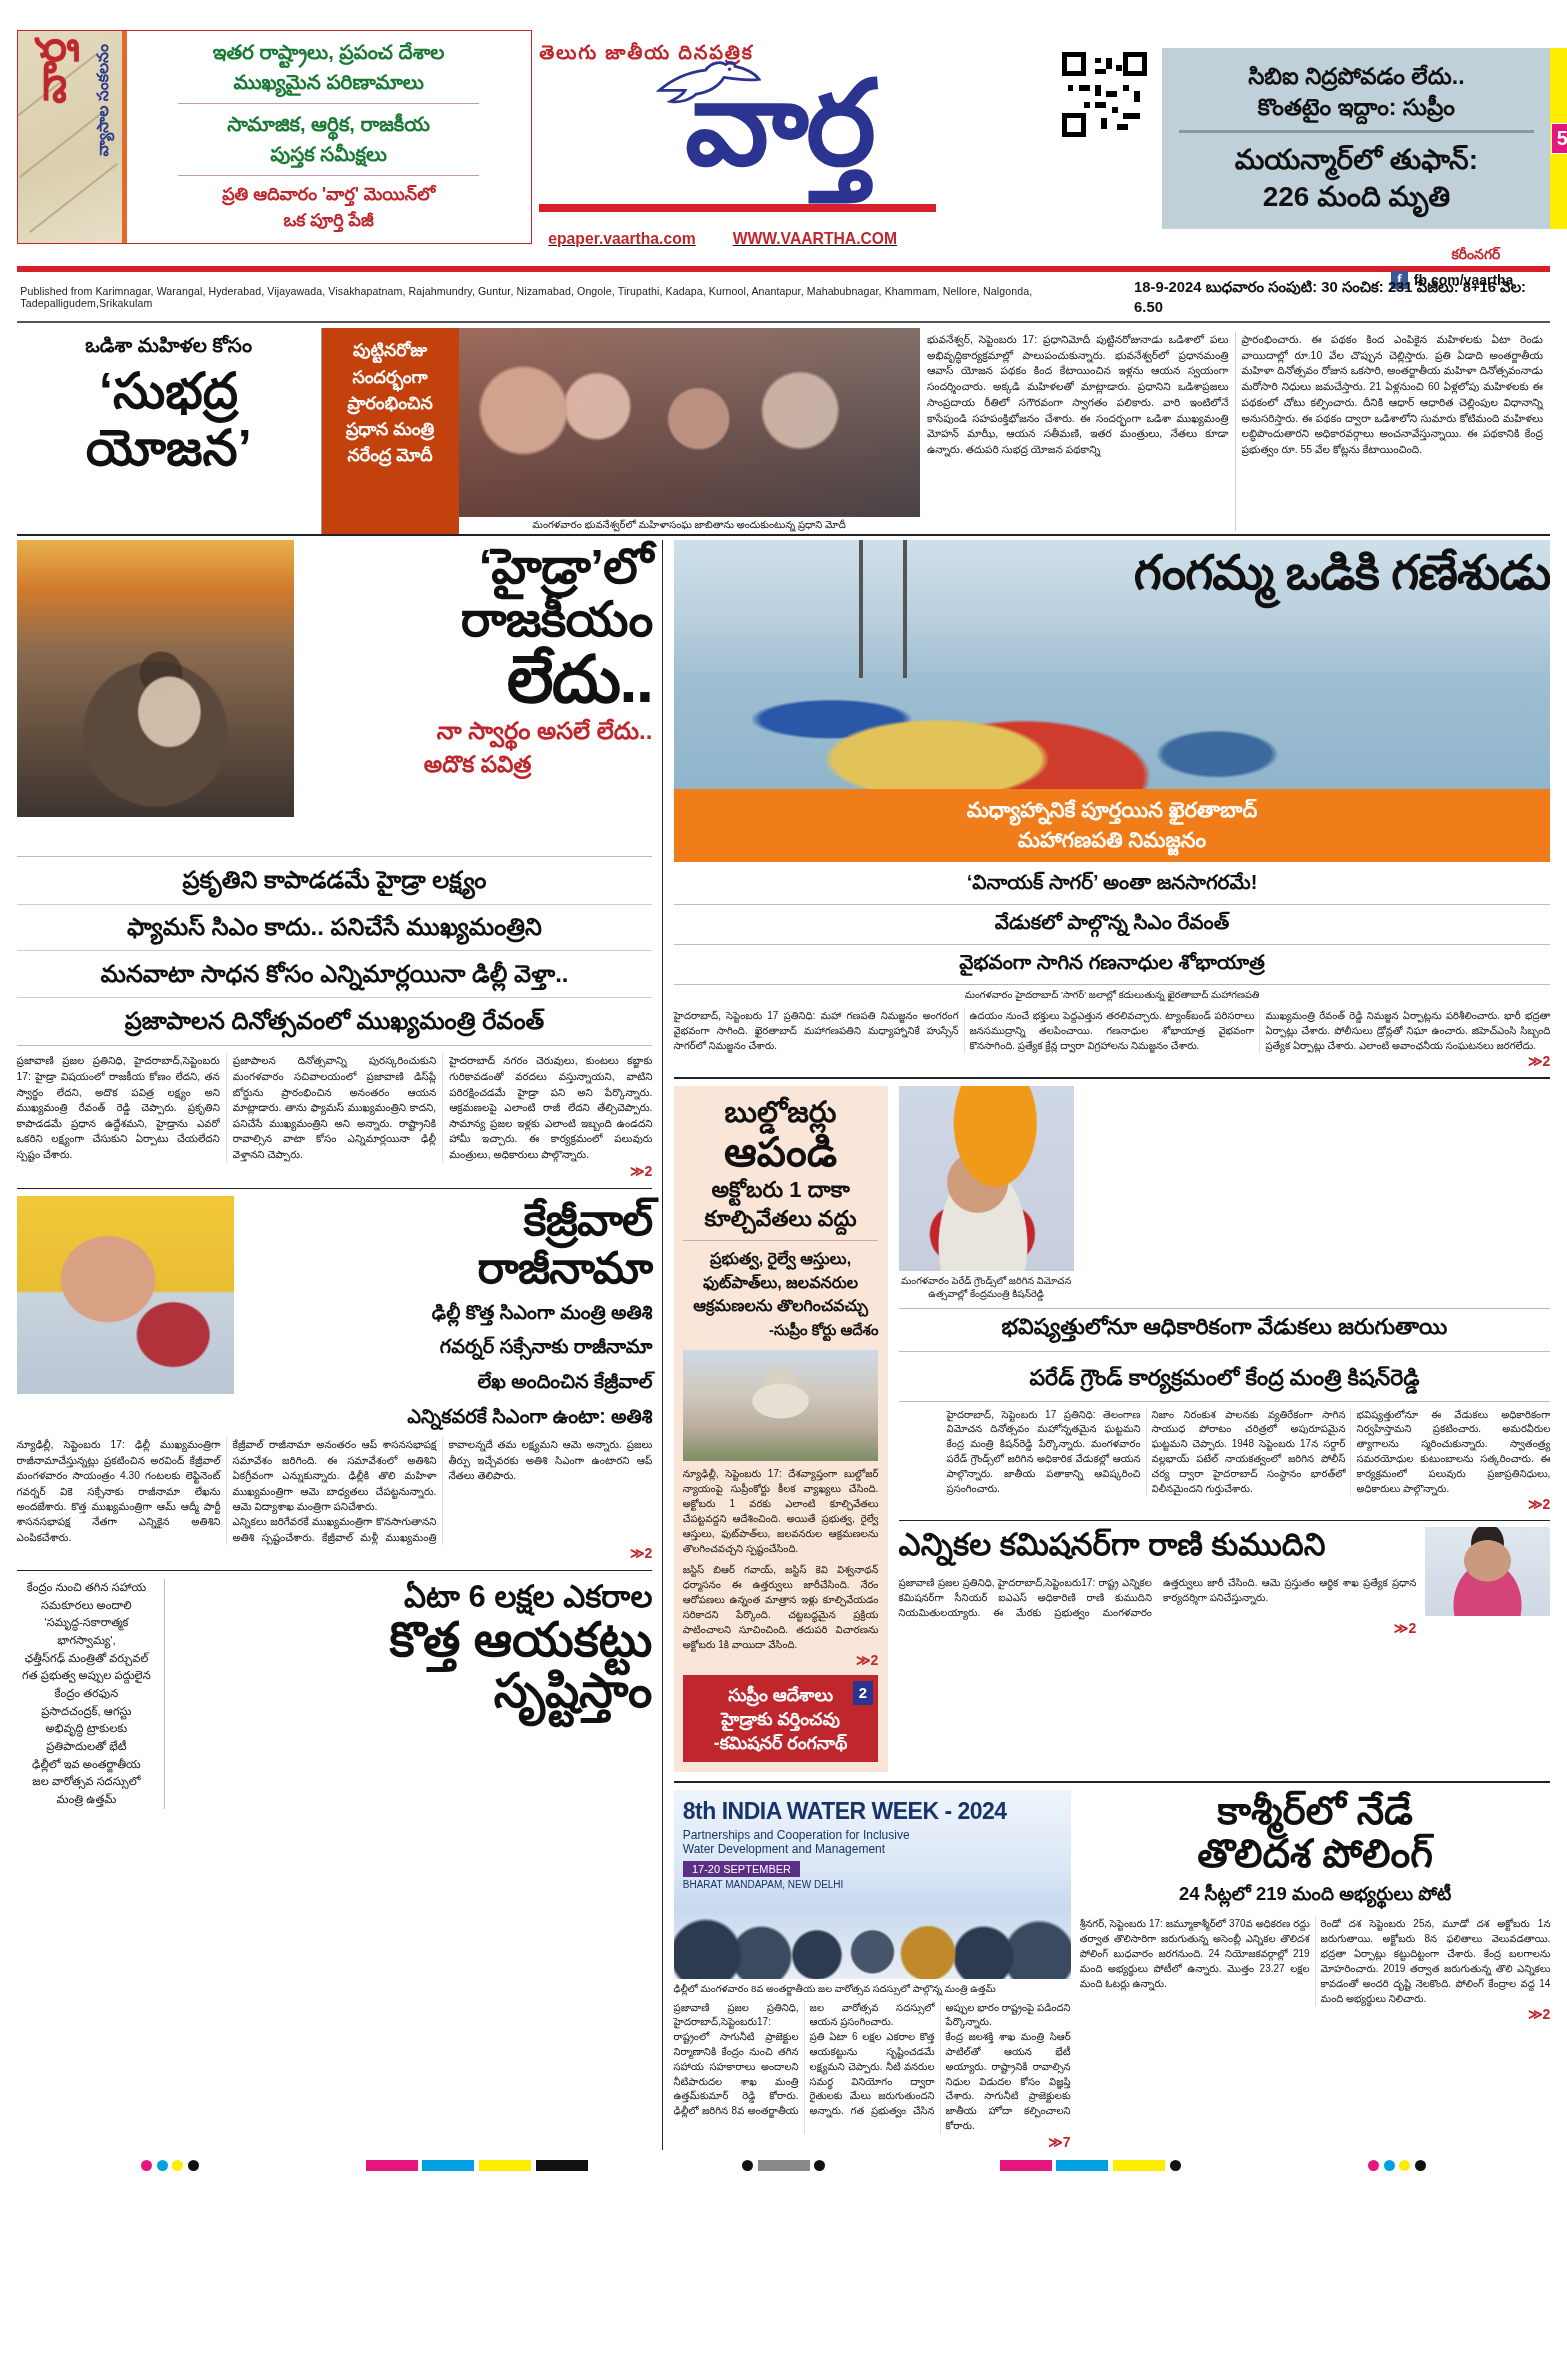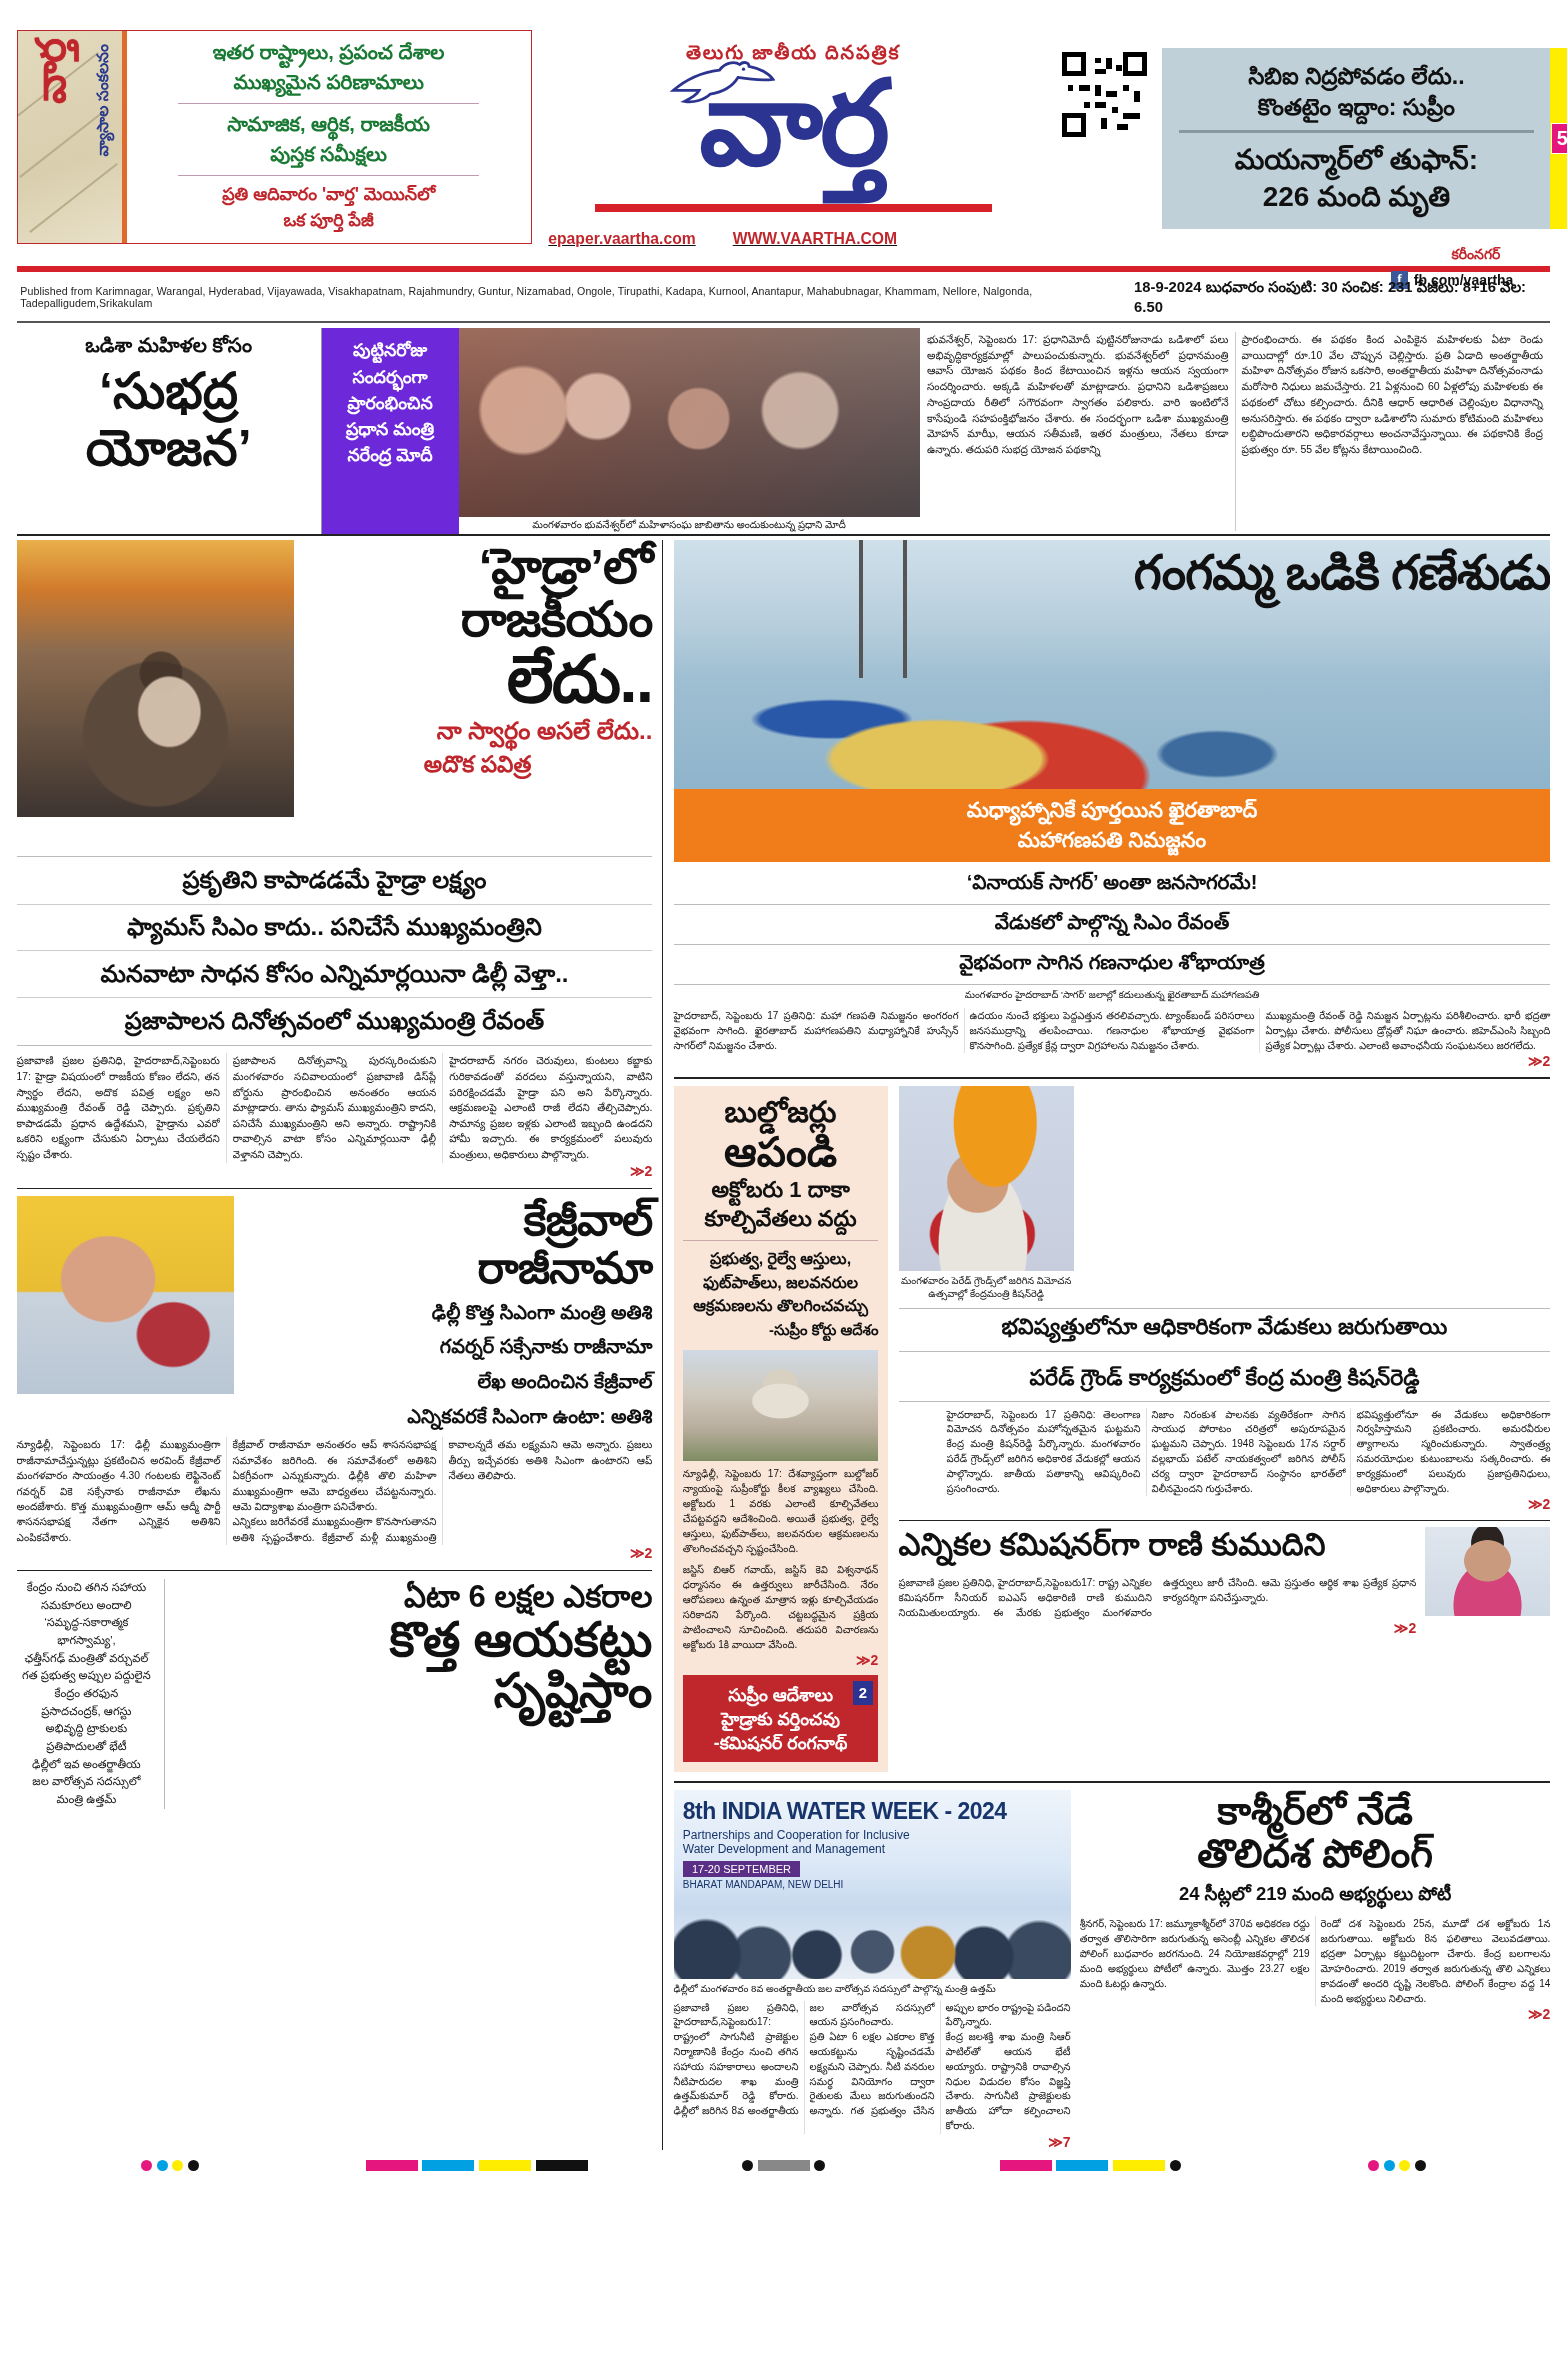--- a/index.html
+++ b/index.html
@@ -37,21 +37,21 @@
   }
   .mh-promo-txt {
     flex: 1; display: flex; flex-direction: column; justify-content: center;
     align-items: center; gap: 2.8px; padding: 5.5px 9.2px; text-align: center;
   }
   .mh-promo-txt .ln { color: #1a7a34; font-size: 20px; font-weight: 600; line-height: 1.35; }
   .mh-promo-txt .rule { width: 78%; height: 0.9px; background: #c49ab0; margin: 4.6px 0; }
   .mh-promo-txt .ln2 { color: #c0272d; font-size: 17.5px; font-weight: 600; }
 
   .mh-center { width: 517px; position: relative; display:flex; flex-direction:column;
-               align-items:center; justify-content: flex-start; padding-top: 28px;}
+               justify-content: flex-start; padding-top: 28px;}
   .mh-tagline { color: #c0272d; font-size: 19.4px; letter-spacing: 1.8px; margin-bottom: -3.7px; font-weight: 600;}
   .mh-logo-wrap { position: relative; width: 480px; height: 138px; }
   .mh-logo {
     font-size: 118px; font-weight: bold; color: #2b3490; letter-spacing: -2.8px;
     line-height: 1; text-align: center; width: 100%;
   }
   .mh-dove {
     position: absolute; left: 111px; top: -5.5px; width: 111px; height: 48px;
   }
   .mh-redbar { width: 397px; height: 8.3px; background: #d6202a; margin-top: 1.8px;}
@@ -90,21 +90,21 @@
   .pubbar { display:flex; justify-content: space-between; align-items:center; padding: 6.5px 3.7px 6.5px 3.7px; }
   .pubbar .left { font-size: 10.6px; color:#222; letter-spacing: 0.1px;}
   .pubbar .right { font-size: 14.8px; font-weight: bold; color:#111; }
   .thin-rule { height: 1.8px; background:#555; }
 
   
   .topstrip { display:flex; gap: 0; height: 208px; margin-top: 5.5px; border-bottom: 2.8px solid #222;}
   .ts-head { width: 305px; border-right:0.9px solid #999; padding: 5.5px 9.2px; text-align:center;}
   .ts-head .k { font-size: 20px; font-weight:600; }
   .ts-head .b { font-size: 50px; font-weight: bold; line-height: 1.06; margin-top: 3.7px;}
-  .ts-red { width: 137px; background: #6d28d9; color:#fff; padding: 9.2px 7.4px; text-align:center; }
+  .ts-red { width: 137px; background: #c2410c; color:#fff; padding: 9.2px 7.4px; text-align:center; }
   .ts-red div { font-size: 17.5px; line-height:1.5; font-weight:600;}
   .ts-photo { width: 461px; position: relative; overflow:hidden; background:#caa; }
   .ts-photo .cap { position:absolute; bottom:0; left:0; right:0; font-size:10px; background:#fff;
                    text-align:center; padding:1.8px; }
   .ts-col { flex:1; padding: 3.7px 7.4px; column-count: 2; column-gap: 13px; column-rule: 0.9px solid #ccc;}
   .ts-col p { font-size: 10.5px; line-height:1.5; text-align: justify; }
 
   
   .mainwrap { display:flex; gap: 0; margin-top: 3.7px; }
   .colA { width: 646px; border-right: 1.8px solid #222; padding-right: 9.2px;}

